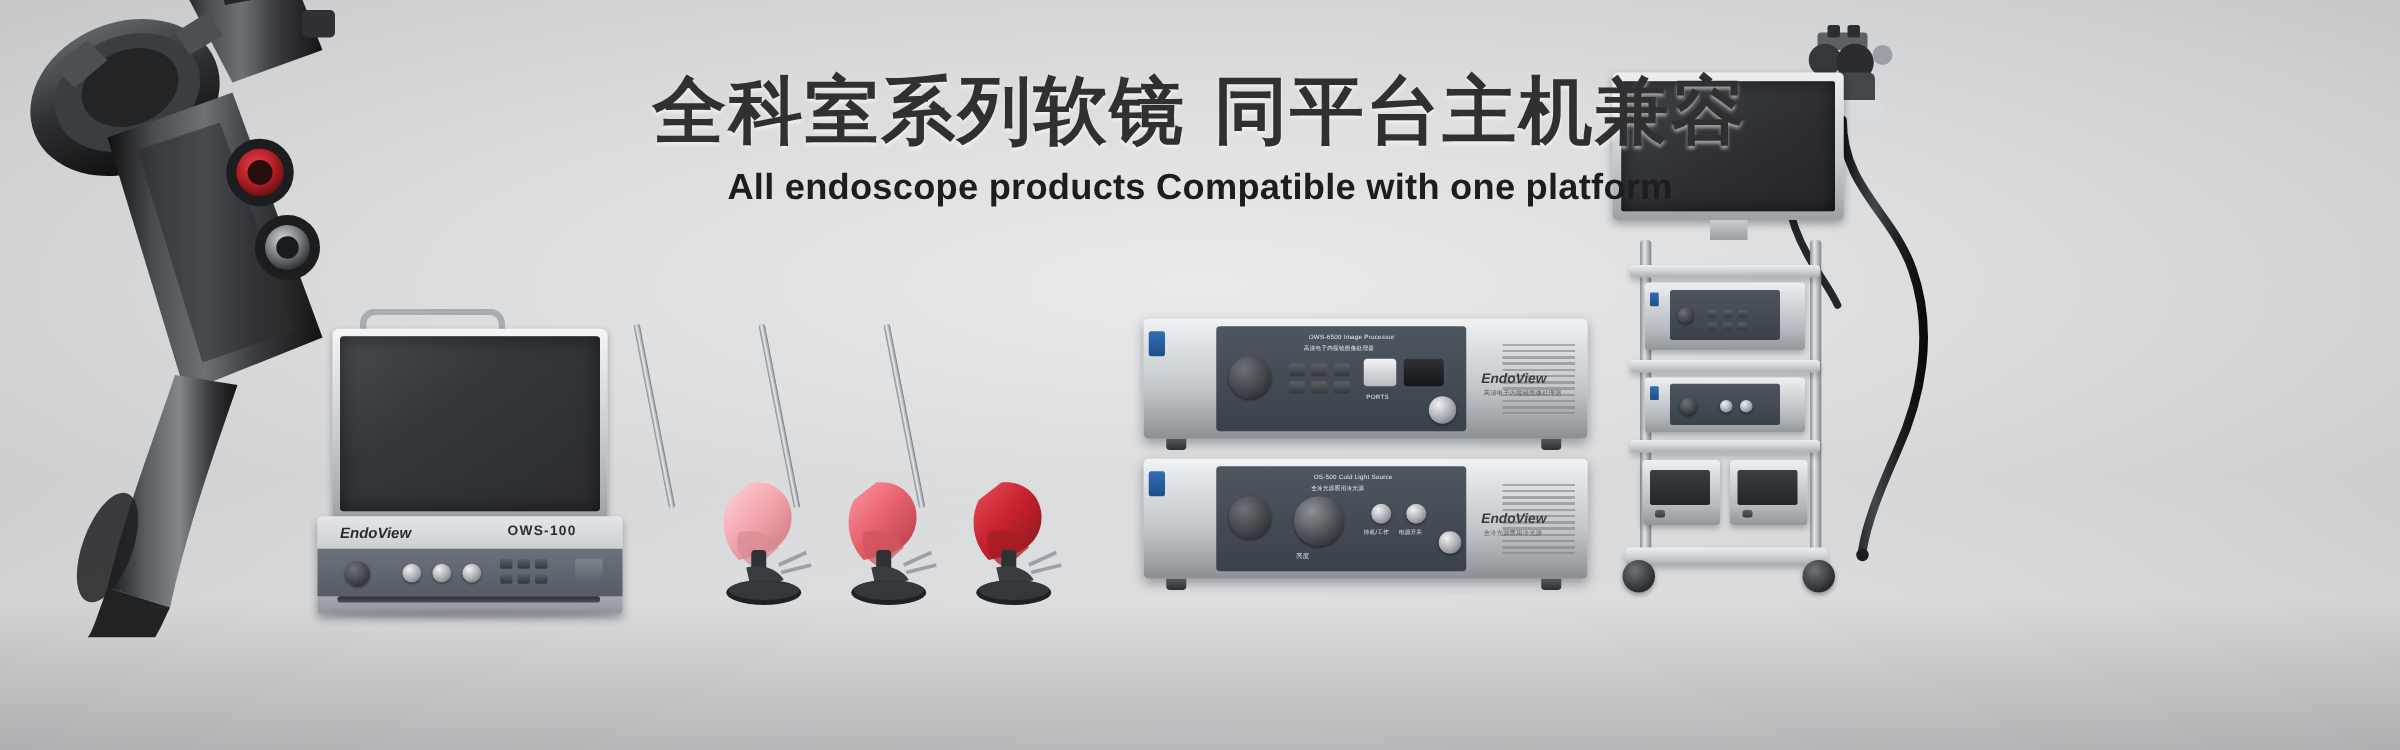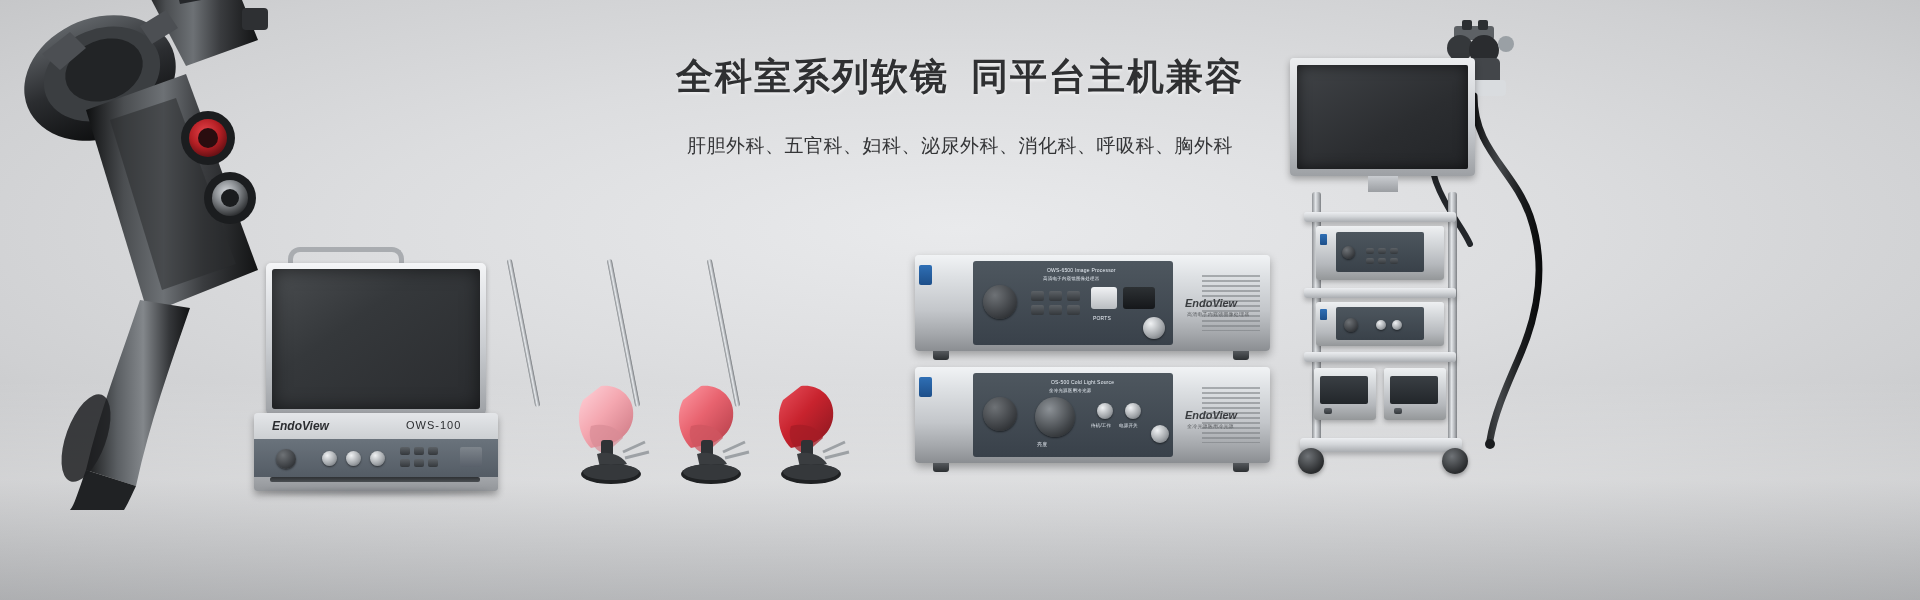--- a/index.html
+++ b/index.html
@@ -25,21 +25,21 @@
 
   
   .text-block {
     position: absolute;
     left: 0; right: 0;
     top: 56px;
     text-align: center;
     z-index: 30;
   }
   .headline {
-    font-size: 37px;
+    font-size: 59px;
     font-weight: 700;
     letter-spacing: 2px;
     color: #2f3032;
     line-height: 1.12;
     text-shadow: 0 2px 3px rgba(255,255,255,0.55);
     white-space: nowrap;
   }
   .headline .gap { display:inline-block; width: 22px; }
   .subhead {
     margin-top: 12px;
@@ -94,21 +94,21 @@
     position:absolute; left:14px; top:168px; width:244px; height:78px;
     border-radius:4px 4px 3px 3px;
     background: linear-gradient(to bottom,#e4e6e9 0%,#cfd2d5 30%,#b6b9bd 62%,#93969a 100%);
     box-shadow: 0 4px 7px rgba(0,0,0,0.3);
   }
   .mon-base-strip {
     position:absolute; left:0; top:26px; width:100%; height:38px;
     background: linear-gradient(to bottom,#6a737c,#545c65);
   }
   .brand-small { position:absolute; font-style:italic; font-weight:700; color:#2b2d30; }
-  .model-small { position:absolute; font-weight:400; color:#2b2d30; letter-spacing:1px; }
+  .model-small { position:absolute; font-weight:700; color:#2b2d30; letter-spacing:1px; }
   .knob {
     position:absolute; border-radius:50%;
     background: radial-gradient(circle at 35% 30%, #f0f2f4, #9fa3a7 60%, #5c6065 100%);
     box-shadow: 0 1px 2px rgba(0,0,0,0.5);
   }
   .knob-dark {
     position:absolute; border-radius:50%;
     background: radial-gradient(circle at 35% 30%, #6e7276, #3a3d41 65%, #1e2022 100%);
     box-shadow: 0 1px 2px rgba(0,0,0,0.55);
   }
@@ -493,16 +493,16 @@
     </div>
 
     <div class="wheel" style="left:8px; top:428px;"></div>
     <div class="wheel" style="left:152px; top:428px;"></div>
   </div>
 
   <div class="text-block">
     <div class="headline">
       <span>全科室系列软镜</span><span class="gap"></span><span>同平台主机兼容</span>
     </div>
-    <div class="spec-cn">肝胆外科、五官科、妇科、泌尿外科、消化科、呼吸科、胸外科</div>
+    <div class="subhead">All endoscope products Compatible with one platform</div>
   </div>
 
 </div>
 
 </body></html>

